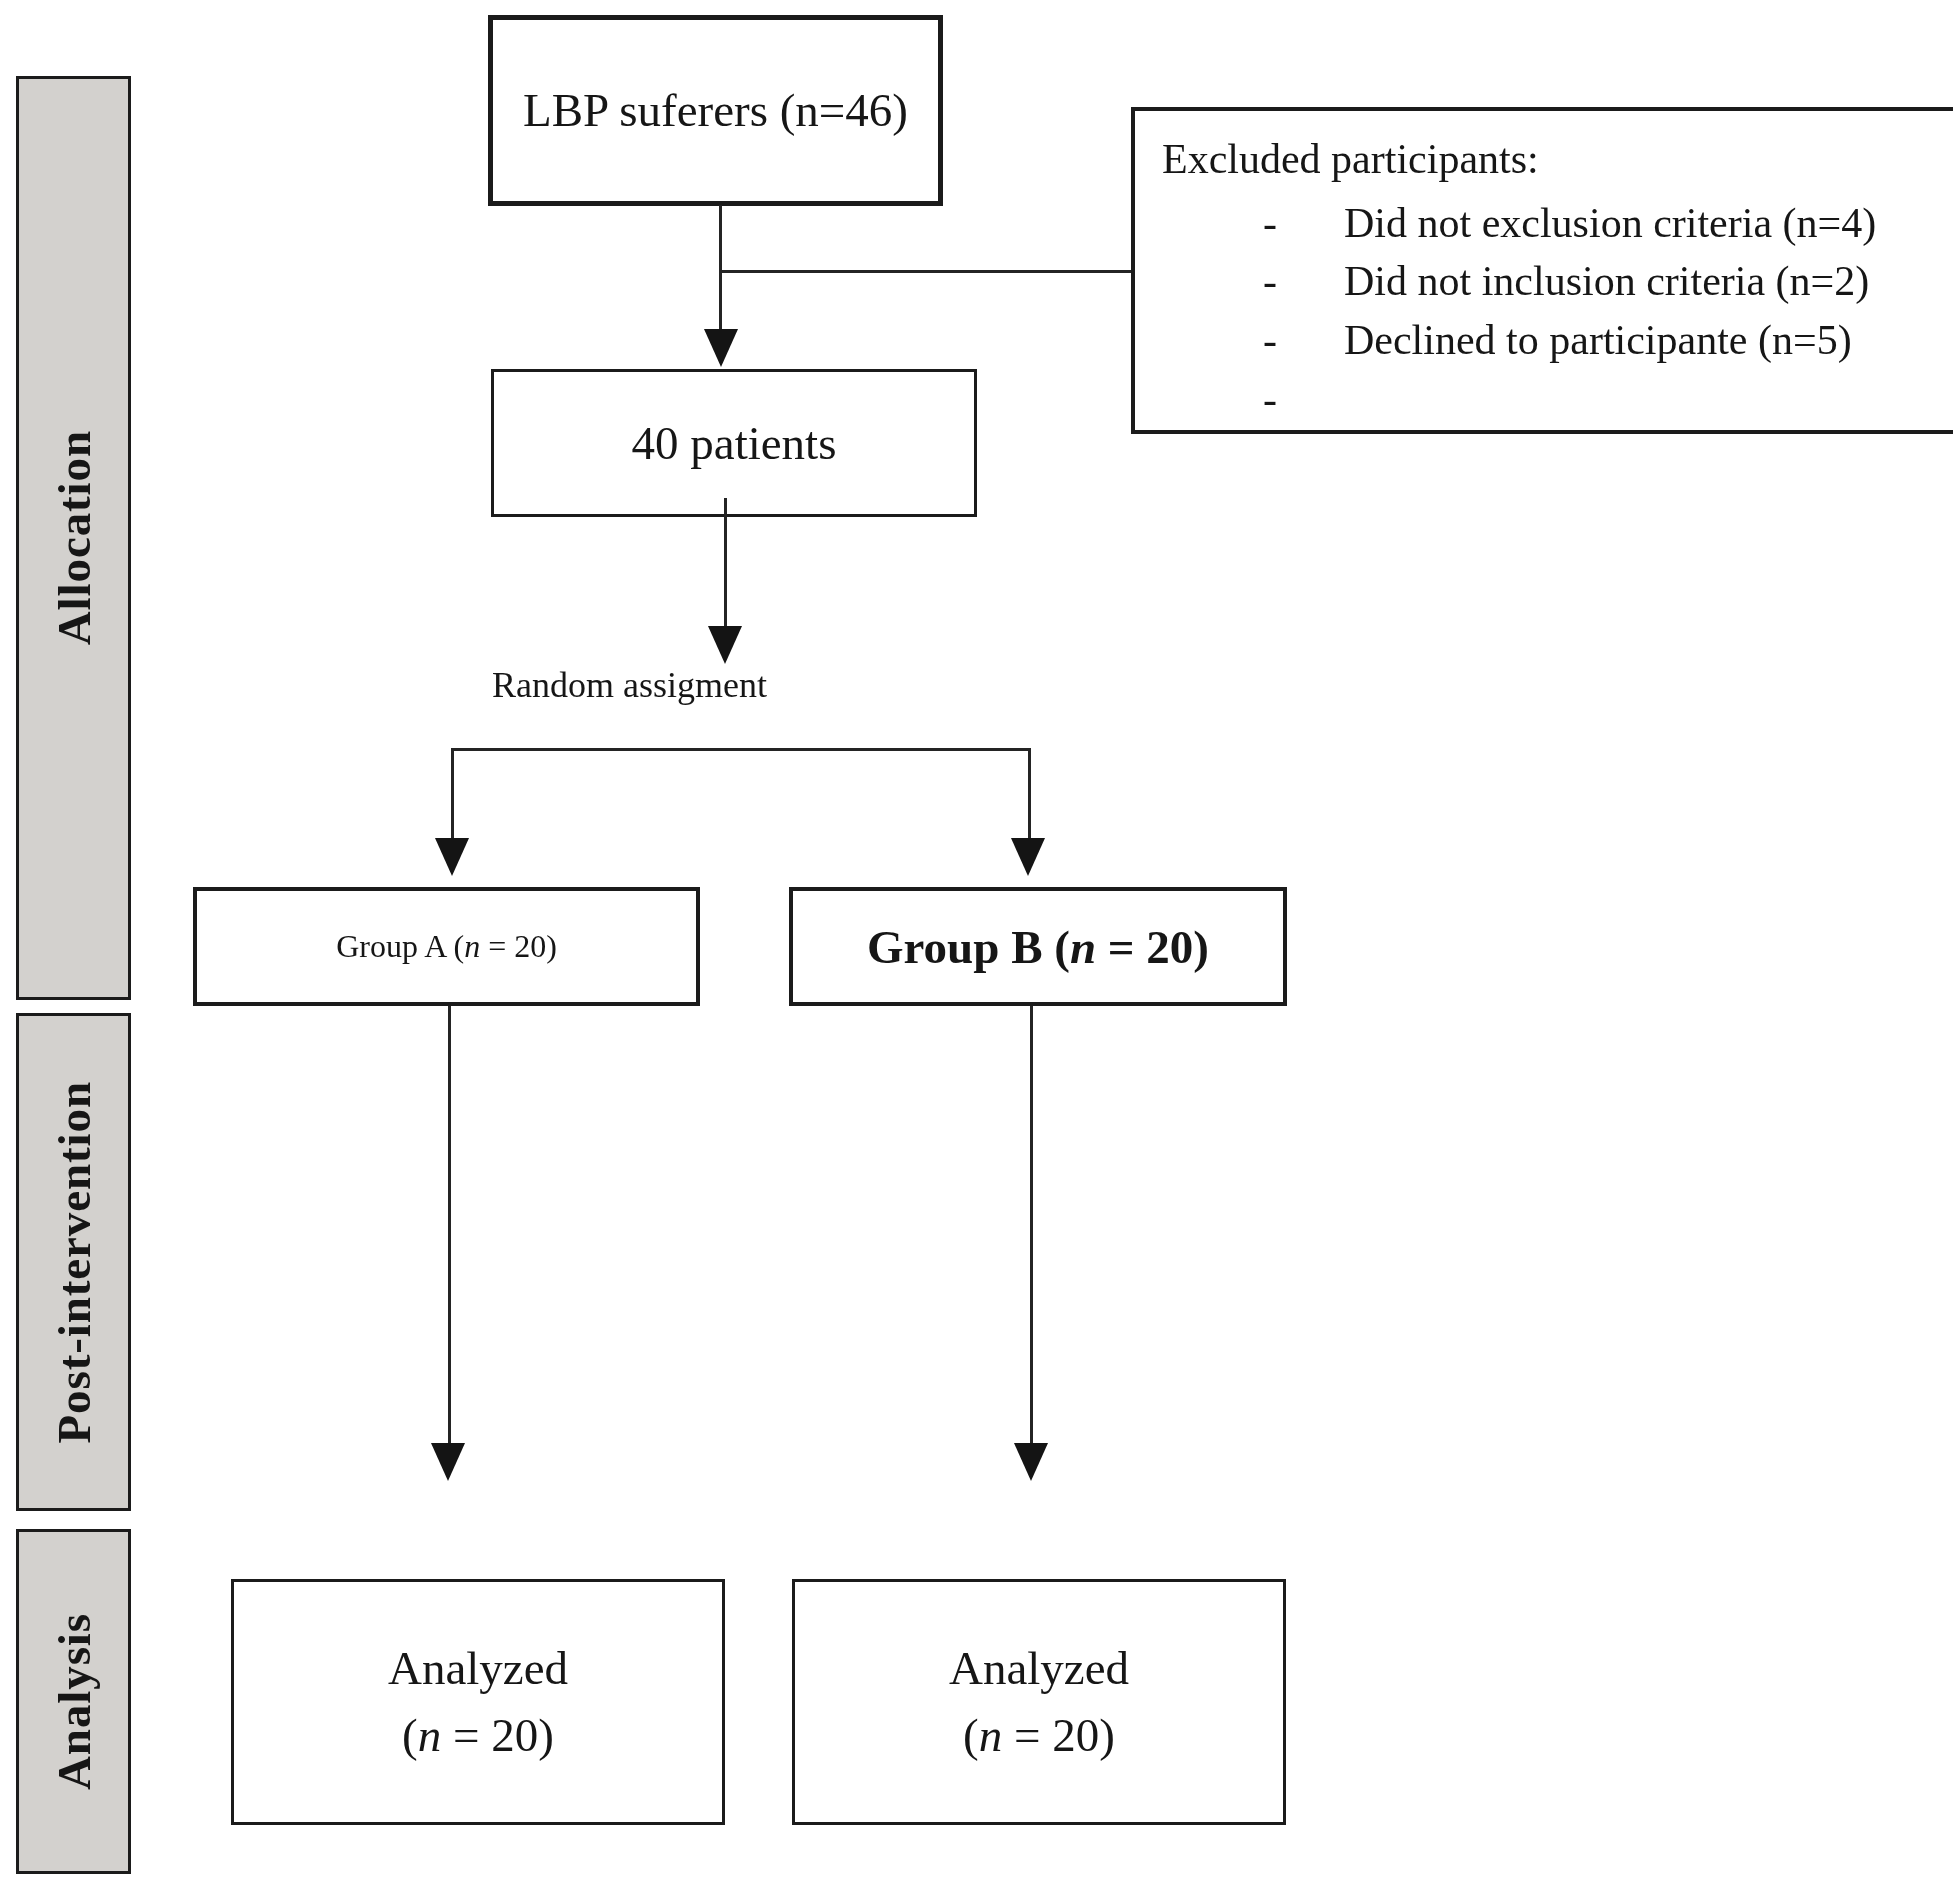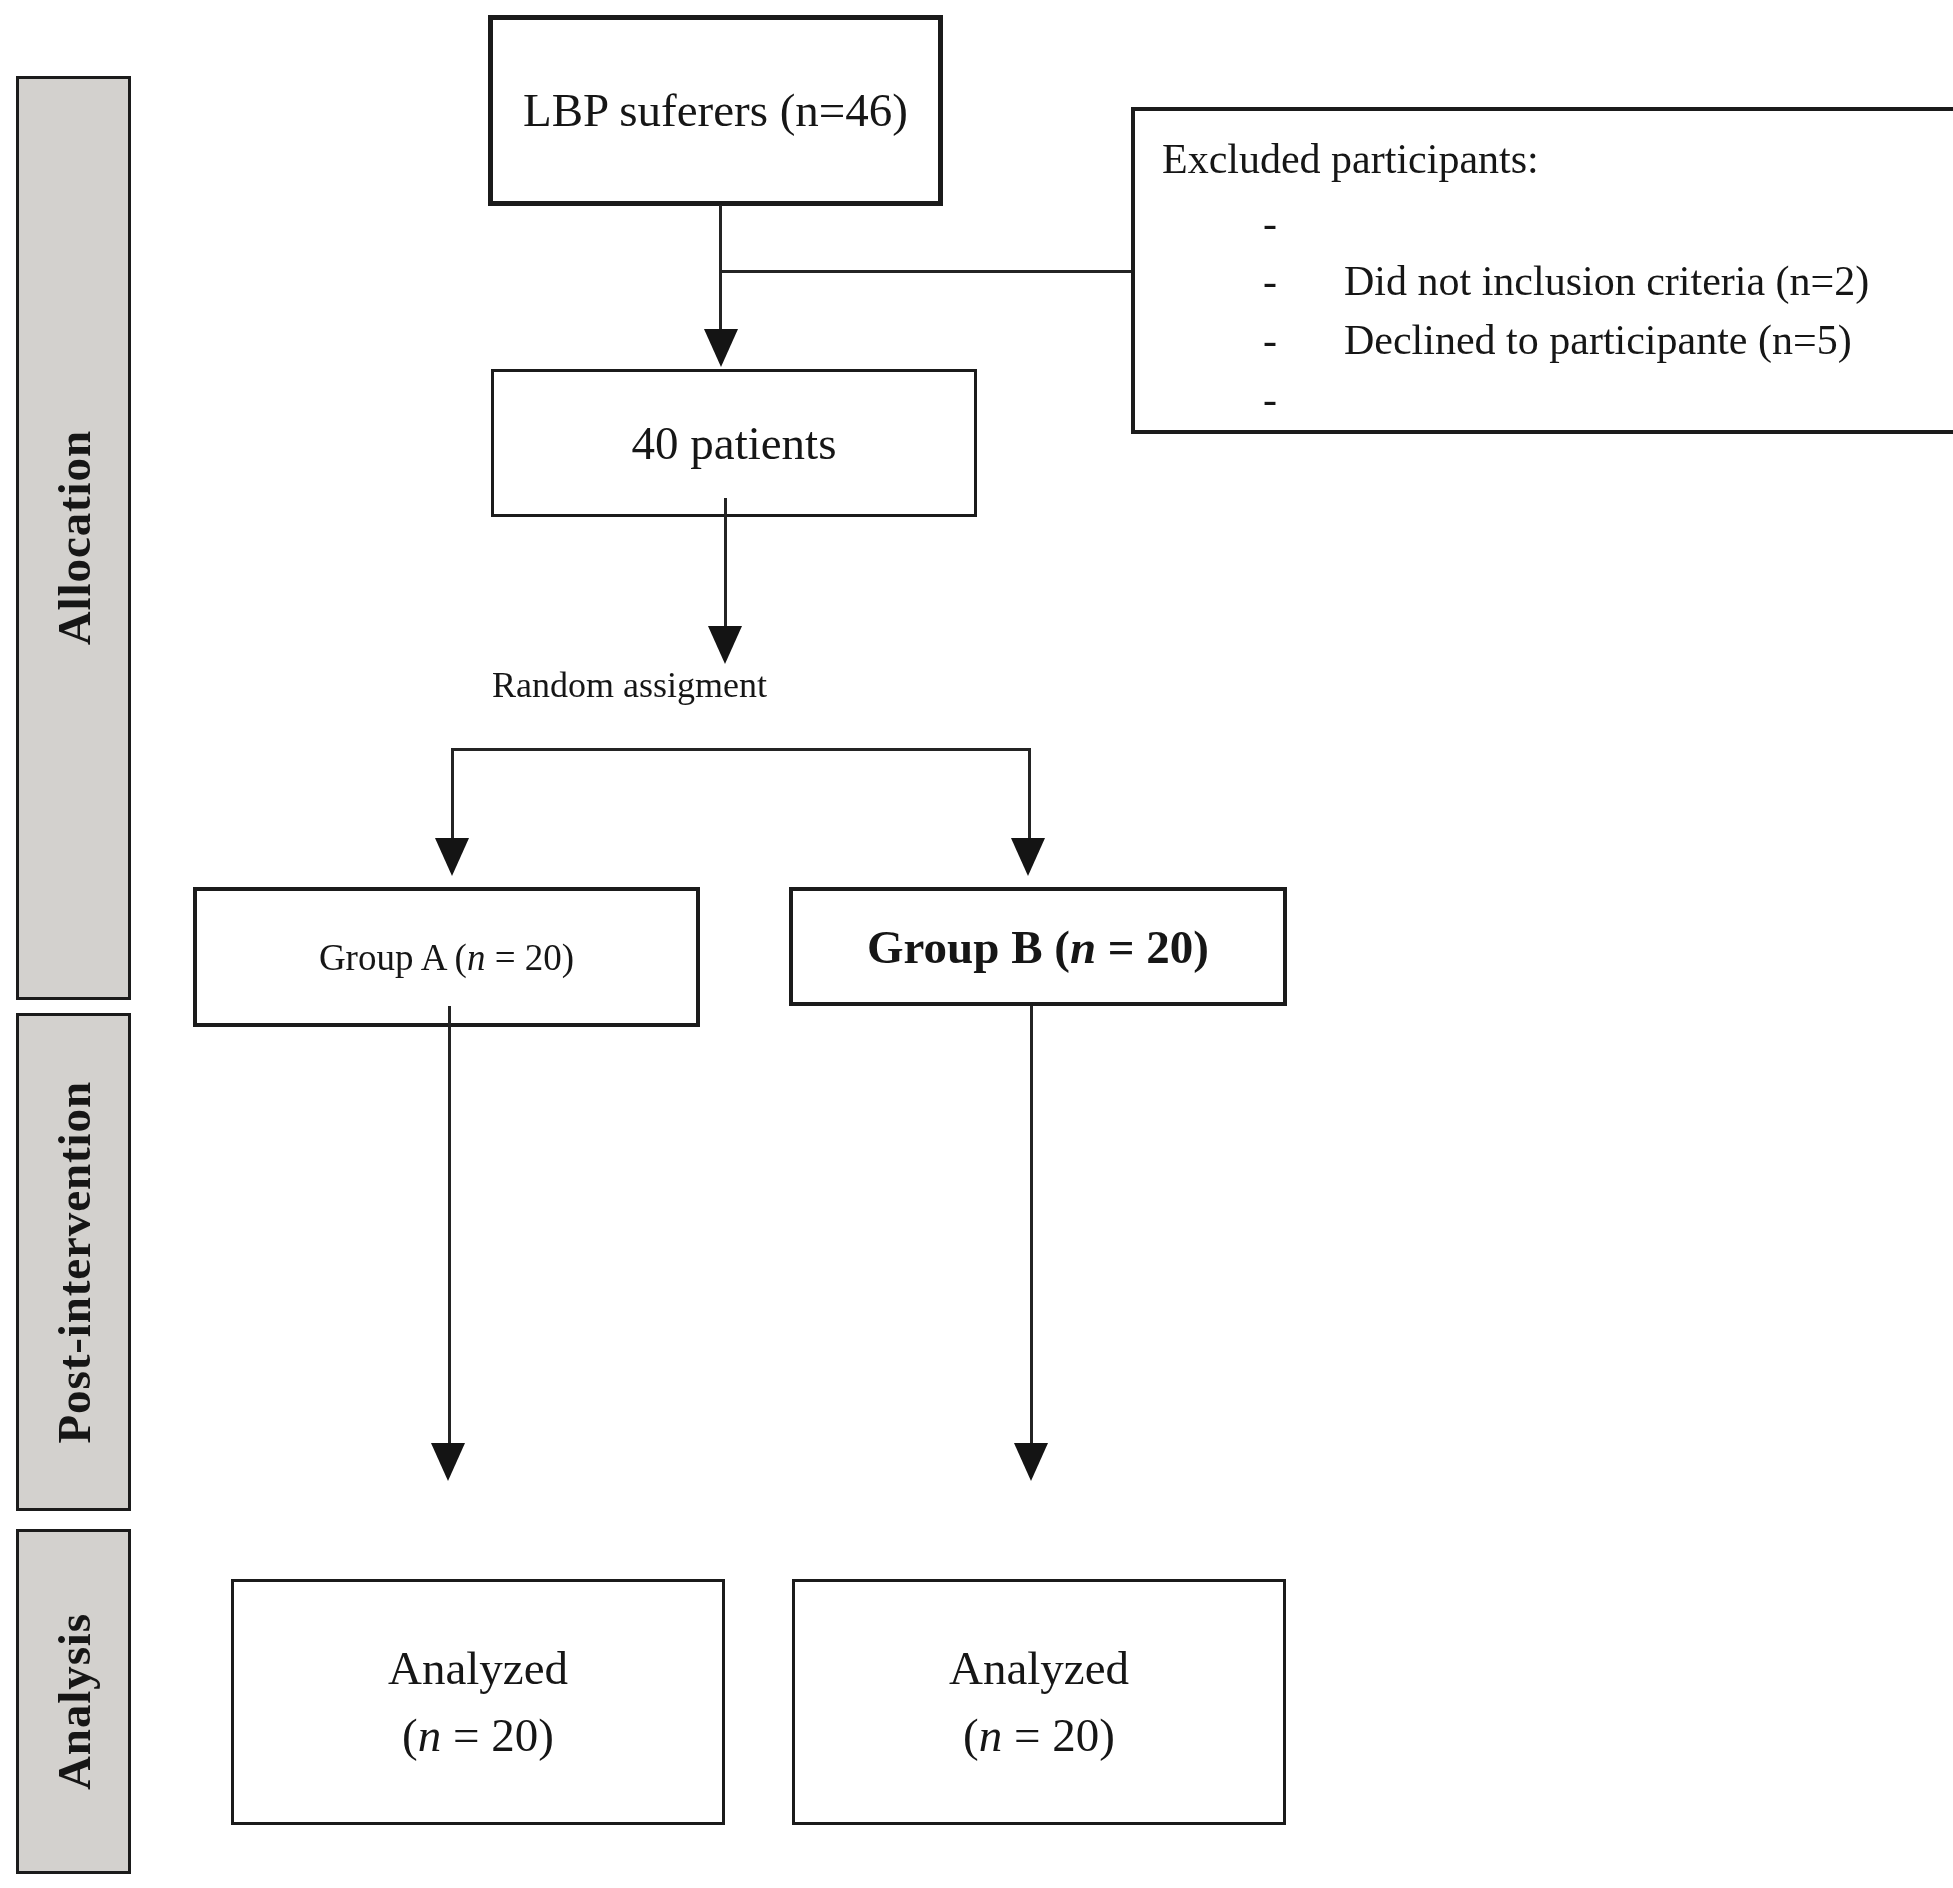--- a/index.html
+++ b/index.html
@@ -12,21 +12,21 @@
     position:absolute;background:#ffffff;border:4.5px solid #1b1b1b;
     display:flex;align-items:center;justify-content:center;
     text-align:center;box-sizing:border-box;
   }
   #box-lbp{left:488px;top:14.5px;width:455px;height:191px;border-width:5.4px;font-size:47px;}
   #box-excluded{
     left:1131px;top:107px;width:956px;height:327px;border-width:4.5px;
     display:block;text-align:left;font-size:42px;padding:23.5px 16.3px 0 27px;
   }
   #box-40{left:491px;top:369px;width:486px;height:148px;border-width:3.6px;font-size:47px;}
-  #box-group-a{left:193px;top:887px;width:507px;height:140px;font-size:37px;}
+  #box-group-a{left:193px;top:887px;width:507px;height:119px;font-size:32px;}
   #box-group-b{left:789px;top:887px;width:498px;height:119px;font-size:47px;font-weight:bold;}
   #box-analyzed-a{left:231px;top:1579px;width:494px;height:246px;border-width:3.6px;font-size:47px;}
   #box-analyzed-b{left:792px;top:1579px;width:494px;height:246px;border-width:3.6px;font-size:47px;}
   .two-line{line-height:1.42;}
   .nvar{font-style:italic;}
   
   .excl-title{margin-bottom:11px;}
   .excl-item{display:flex;margin-left:101px;line-height:1.40;}
   .excl-dash{width:81px;flex:none;}
   
@@ -82,20 +82,21 @@
   </div>
 
   <div class="box" id="box-lbp">
     <span>LBP suferers (n=46)</span>
   </div>
 
   <div class="box" id="box-excluded">
     <div class="excl-title">Excluded participants:</div>
     <div class="excl-item">
       <span class="excl-dash">-</span>
+      <span>Did not exclusion criteria (n=4)</span>
     </div>
     <div class="excl-item">
       <span class="excl-dash">-</span>
       <span>Did not inclusion criteria (n=2)</span>
     </div>
     <div class="excl-item">
       <span class="excl-dash">-</span>
       <span>Declined to participante (n=5)</span>
     </div>
     <div class="excl-item">

